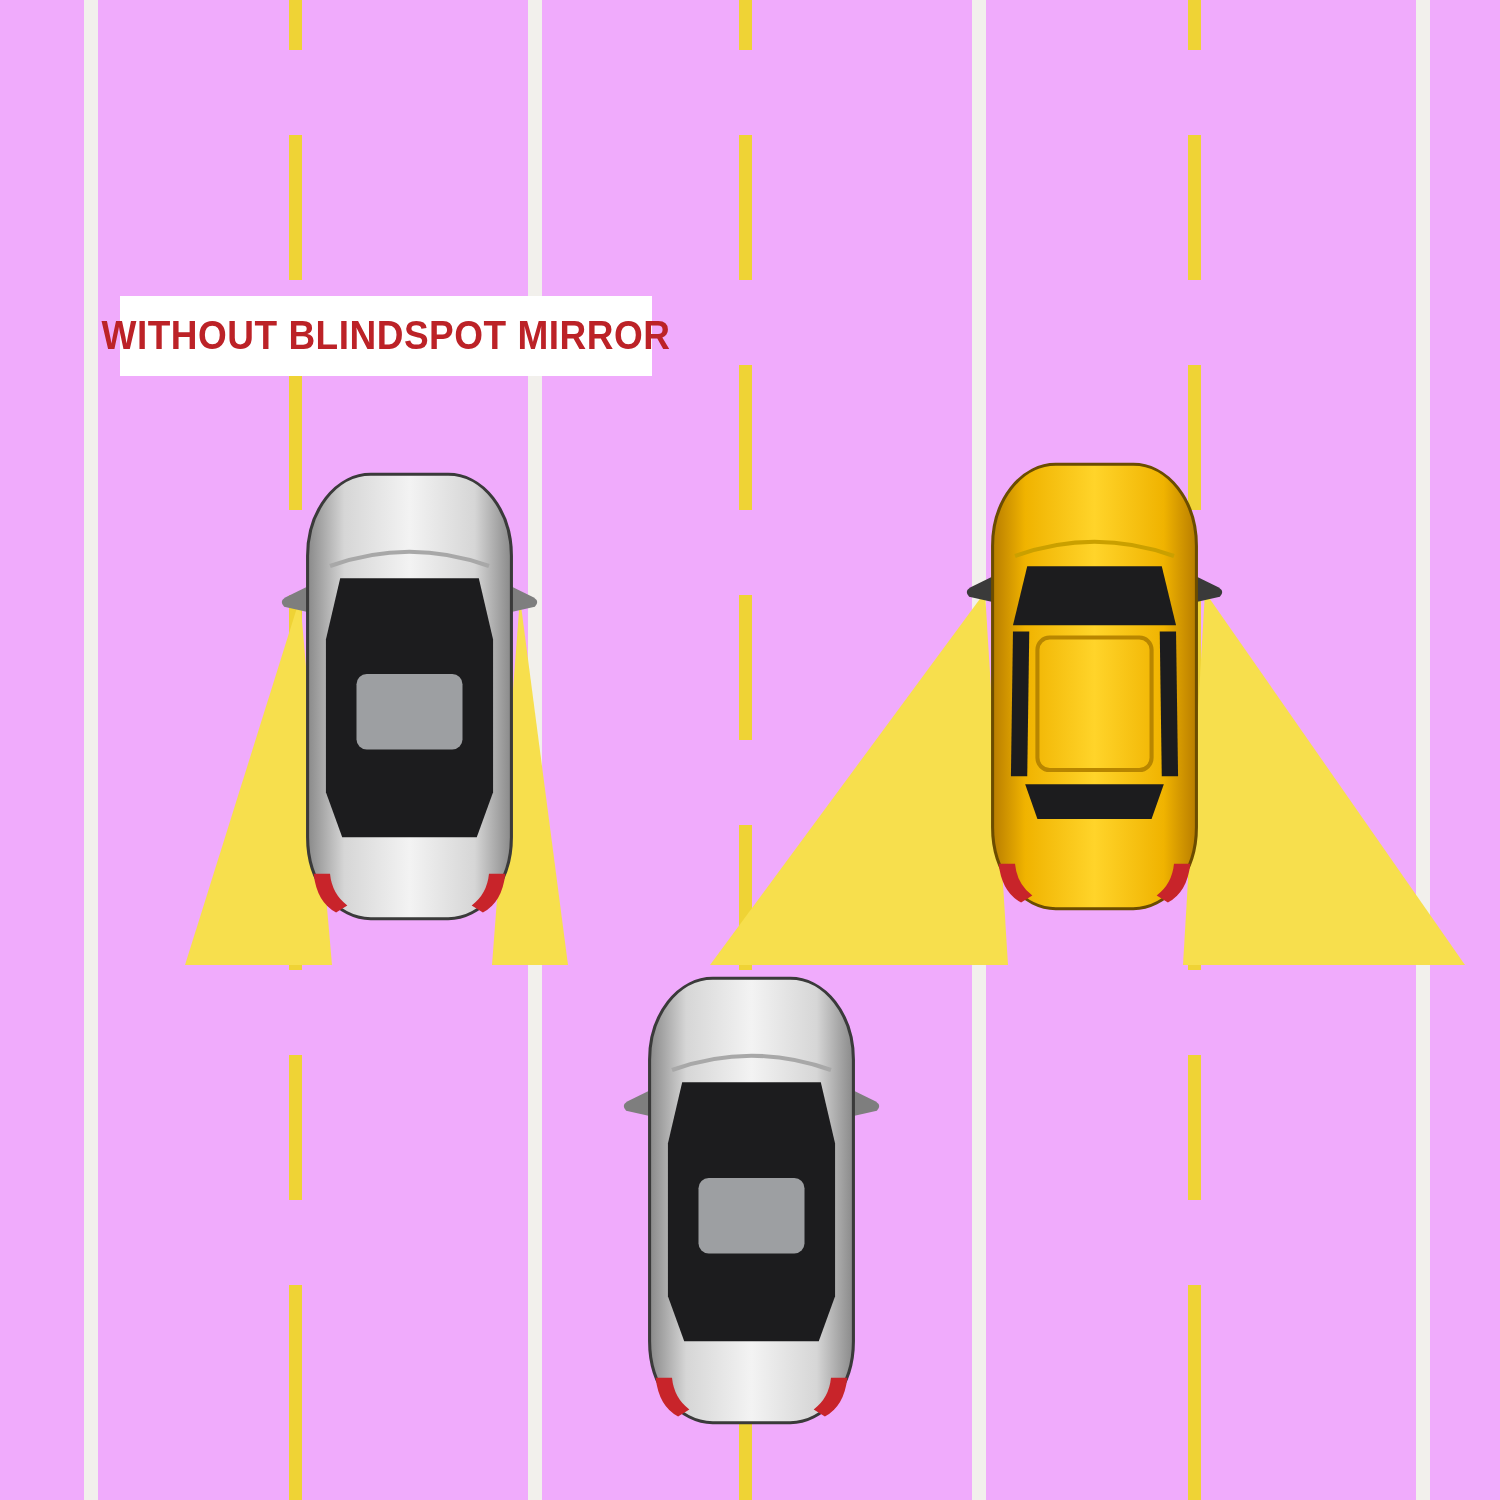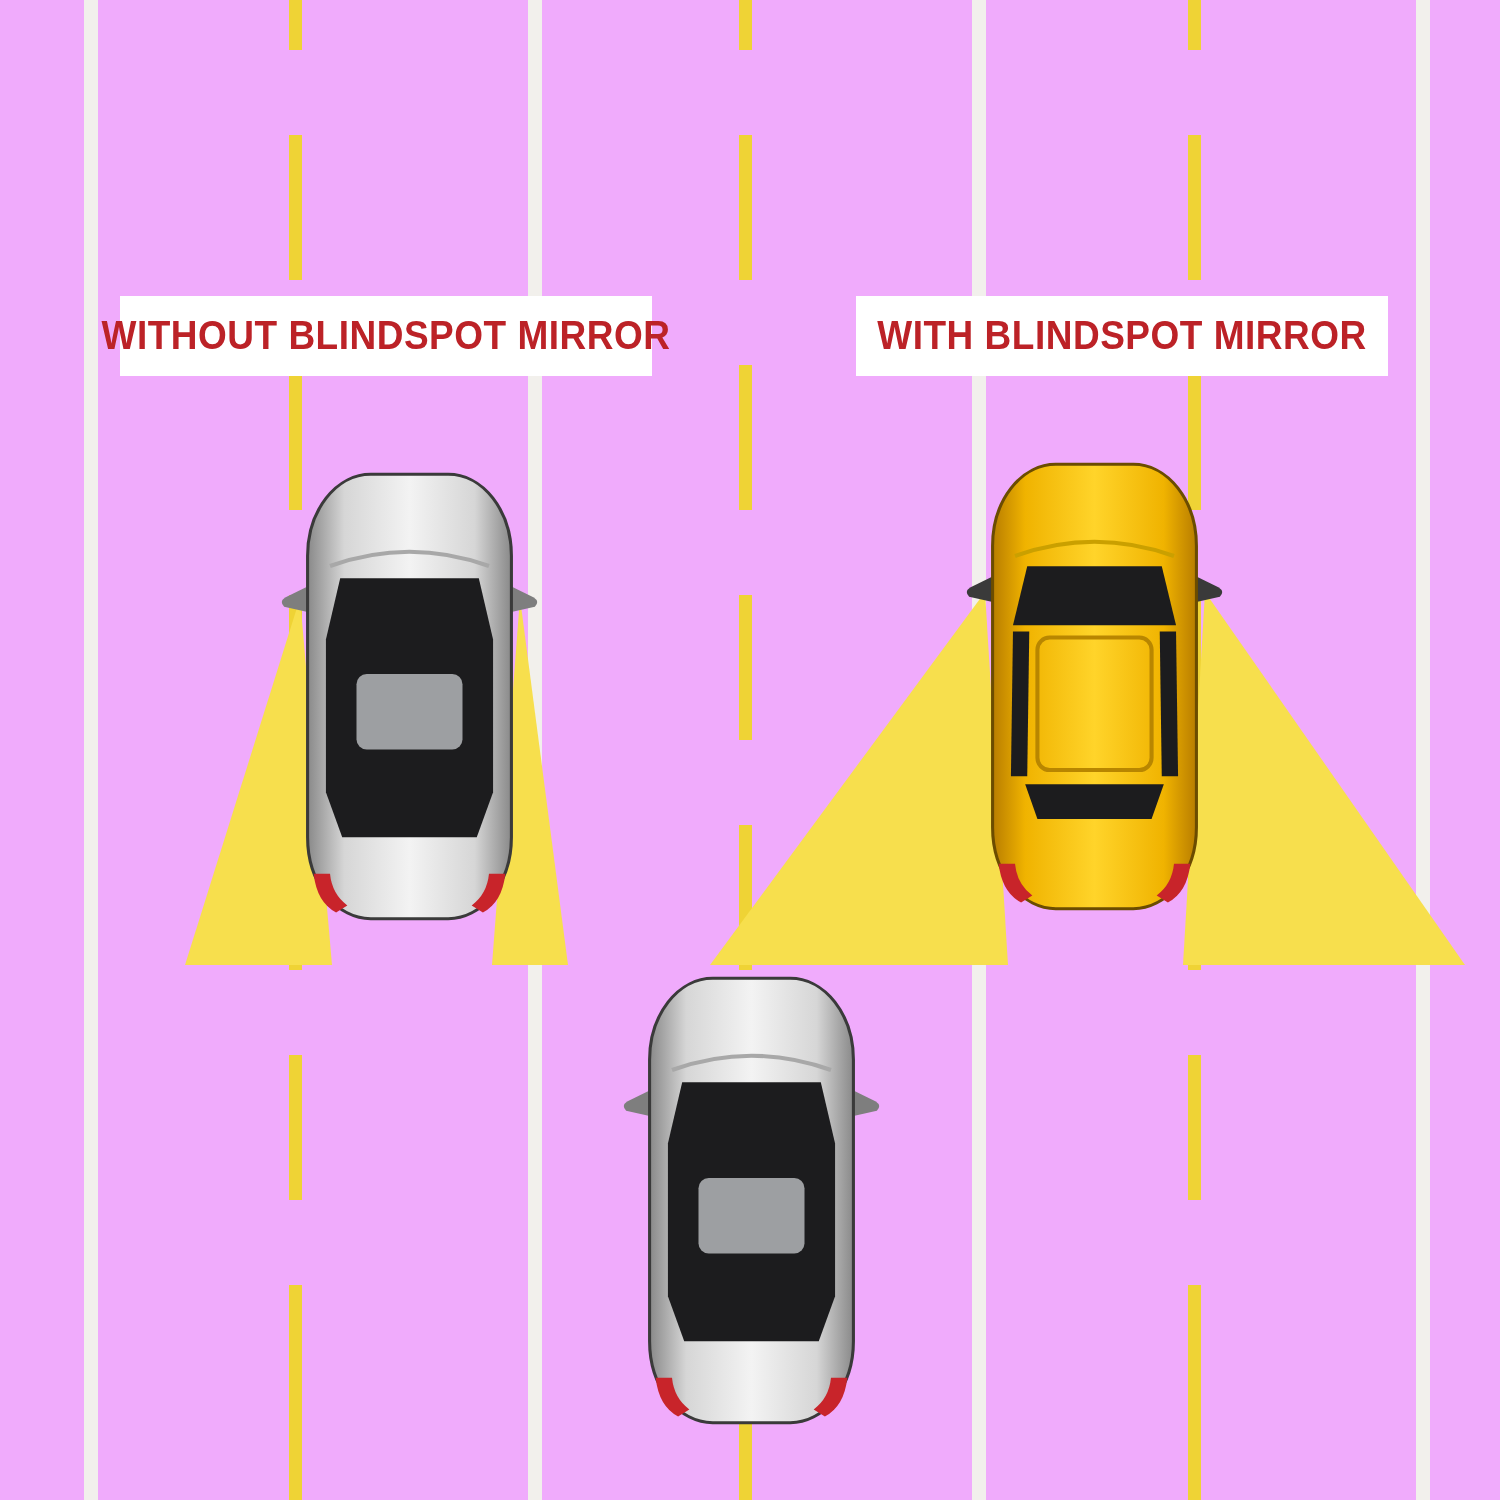--- a/index.html
+++ b/index.html
@@ -120,23 +120,20 @@
   <svg class="cone-layer" viewBox="0 0 1500 1500">
     <polygon points="300,598 185,965 332,965" fill="#f7df4d"></polygon>
     <polygon points="520,598 492,965 568,965" fill="#f7df4d"></polygon>
     <polygon points="985,592 710,965 1008,965" fill="#f7df4d"></polygon>
     <polygon points="1205,592 1183,965 1465,965" fill="#f7df4d"></polygon>
   </svg>
 
   <div class="banner left">
     <span class="banner-text">WITHOUT BLINDSPOT MIRROR</span>
   </div>
-  <div class="banner right">
-    <span class="banner-text">WITH BLINDSPOT MIRROR</span>
-  </div>
 
   <div class="car car-a">
     <svg width="265" height="459" viewBox="0 0 260 450">
       <path d="M30 116 L8 127 Q2 131 7 136 L30 141 Z" fill="#7e7e7e"></path>
       <path d="M230 116 L252 127 Q258 131 253 136 L230 141 Z" fill="#7e7e7e"></path>
       <rect x="30" y="6" width="200" height="436" rx="62" ry="80" fill="url(#gradSilver)" stroke="#3a3a3a" stroke-width="3"></rect>
       <path d="M52 96 Q130 68 208 96" fill="none" stroke="#a8a8a8" stroke-width="4"></path>
       <path d="M62 108 L198 108 L212 168 L212 318 L196 362 L64 362 L48 318 L48 168 Z" fill="#1c1c1e"></path>
       <rect x="78" y="202" width="104" height="74" rx="10" fill="#9d9fa2"></rect>
       <path d="M36 398 q3 28 22 38 l11 -7 q-15 -11 -17 -31 Z" fill="#c8242a"></path>

